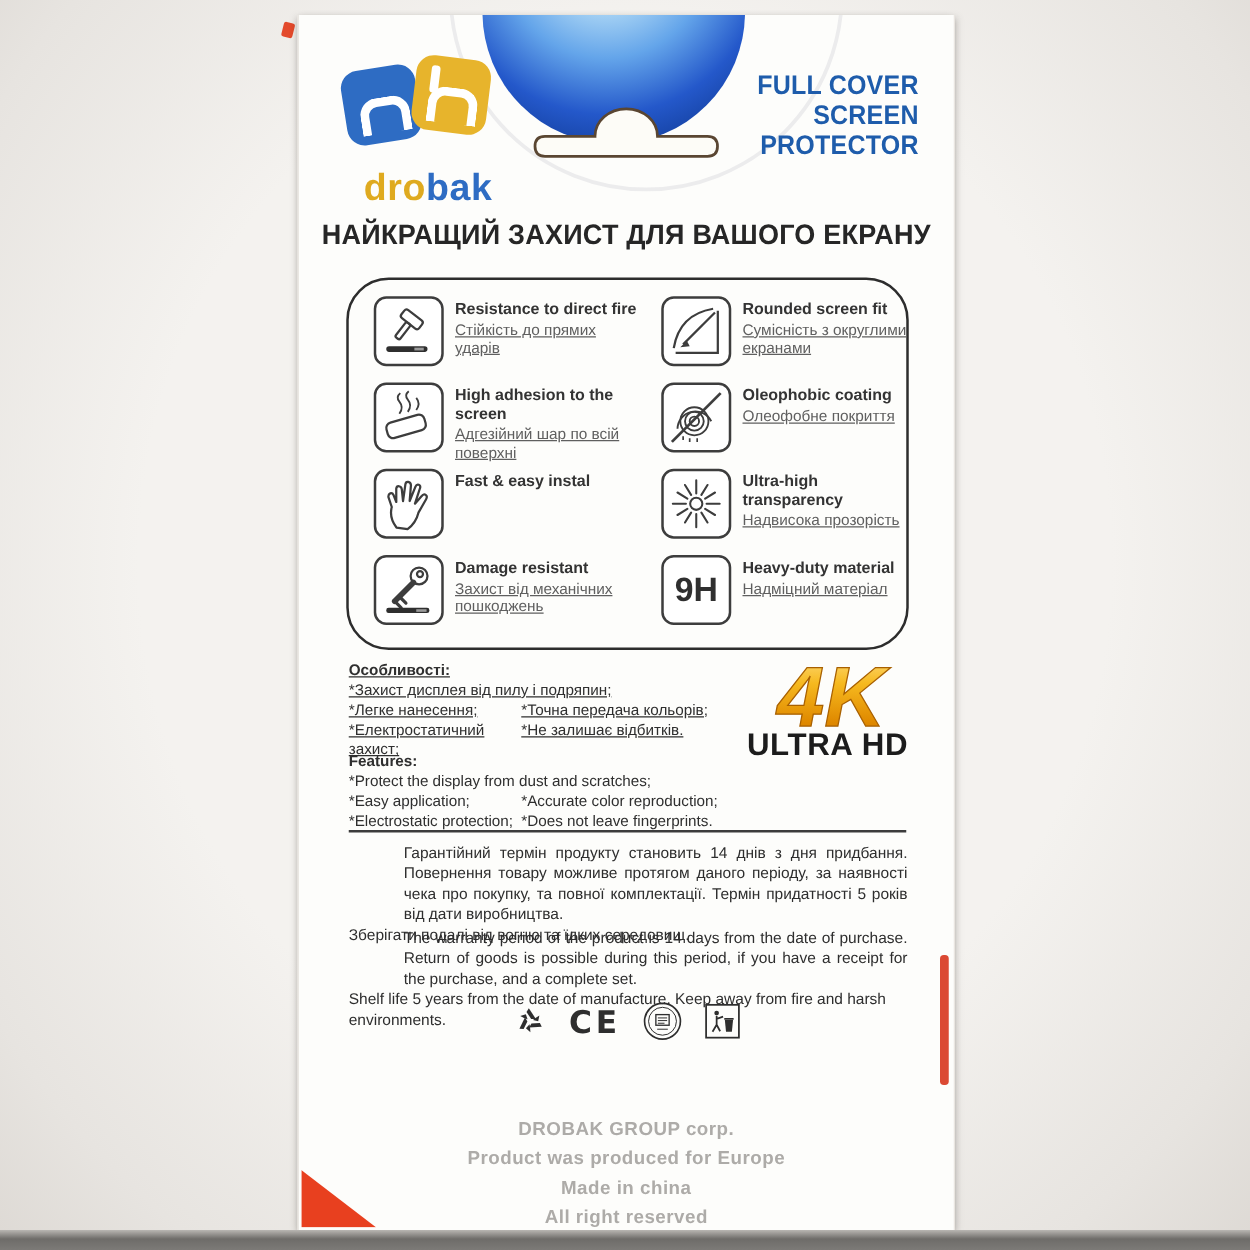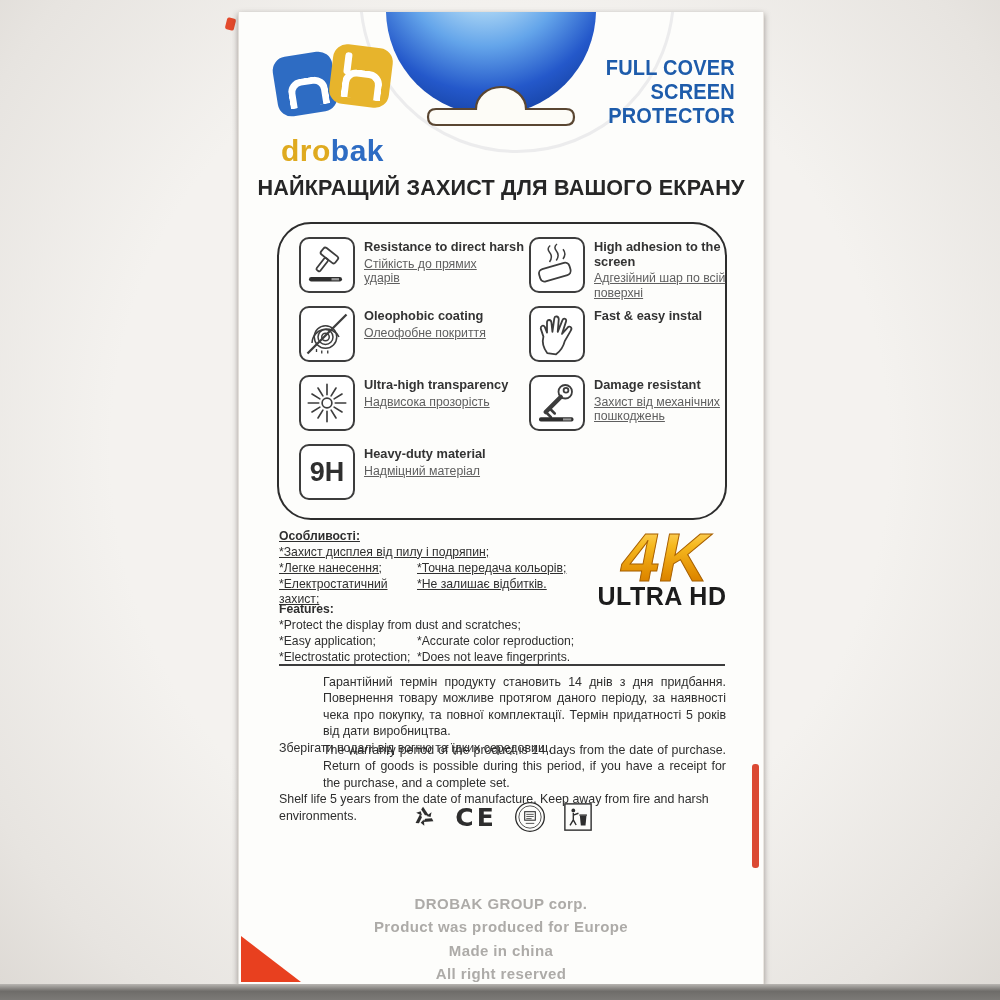--- a/index.html
+++ b/index.html
@@ -21,21 +21,21 @@
     border:3px solid rgba(150,150,170,.16);}
   .hang-slot{position:absolute;left:187px;top:70px;}
   
   .logo{position:absolute;left:28px;top:28px;width:150px;height:112px;}
   .logo-sq{position:absolute;width:60px;height:60px;border-radius:14px;}
   .logo-sq.blue{left:8px;top:14px;background:#2e6cc3;transform:rotate(-9deg);z-index:1;}
   .logo-sq.yellow{left:64px;top:6px;background:#e7b42c;transform:rotate(7deg);z-index:2;}
   .logo-arch{position:absolute;left:12px;bottom:7px;width:26px;height:22px;border:7px solid #fff;
     border-bottom:none;border-radius:14px 14px 0 0;}
   .logo-stem{position:absolute;left:12px;top:8px;width:7px;height:22px;background:#fff;border-radius:3px;}
-  .logo-word{position:absolute;left:14px;top:94px;font-size:30px;font-weight:600;letter-spacing:.5px;}
+  .logo-word{position:absolute;left:24px;top:94px;font-size:30px;font-weight:600;letter-spacing:.5px;}
   .logo-word .p1{color:#dfaa1f;}
   .logo-word .p2{color:#2e6cc3;}
   
   .prod-title{position:absolute;right:28px;top:44px;text-align:right;color:#1e5cab;font-weight:800;
     font-size:21.5px;line-height:1.12;transform:scaleX(.93);transform-origin:100% 0;letter-spacing:.2px;}
   
   .tagline{position:absolute;left:0;top:163px;width:100%;text-align:center;color:#262626;
     font-weight:800;font-size:22.5px;transform:scaleX(.96);letter-spacing:.2px;}
   
   .feat-box{position:absolute;left:38px;top:210px;width:450px;height:298px;border:2.5px solid #2d2d2d;
@@ -123,25 +123,39 @@
           <svg width="48" height="48" viewBox="0 0 64 64" fill="none" stroke="#3d3d3d" stroke-width="2.4">
             <g transform="rotate(38 30 26)">
               <rect x="18" y="12" width="24" height="11" rx="3"></rect>
               <rect x="27" y="23" width="6" height="20" rx="2"></rect>
             </g>
             <rect x="8" y="48" width="44" height="6" rx="3" fill="#2f2f2f" stroke="none"></rect>
             <rect x="38" y="49.5" width="10" height="3" fill="#9a9a9a" stroke="none"></rect>
           </svg>
         </div>
         <div class="feat-text">
-          <div class="feat-title">Resistance to direct harsh</div>
+          <div class="feat-title">Resistance to direct fire</div>
           <div class="feat-sub">Стійкість до прямих ударів</div>
         </div>
       </div>
 
+      <div class="feat">
+        <div class="icon-box">
+          <svg width="48" height="48" viewBox="0 0 64 64" fill="none" stroke="#3d3d3d" stroke-width="2.4">
+            <path d="M55 10 L55 55 L10 55"></path>
+            <path d="M50 8 Q14 14 8 50"></path>
+            <path d="M52 12 L18 46"></path>
+            <path d="M22 42 L15 49 L25 48 Z" fill="#3d3d3d" stroke="none"></path>
+          </svg>
+        </div>
+        <div class="feat-text">
+          <div class="feat-title">Rounded screen fit</div>
+          <div class="feat-sub">Сумісність з округлими екранами</div>
+        </div>
+      </div>
 
       <div class="feat">
         <div class="icon-box">
           <svg width="48" height="48" viewBox="0 0 64 64" fill="none" stroke="#3d3d3d" stroke-width="2.4">
             <rect x="8" y="33" width="42" height="17" rx="6" transform="rotate(-16 29 41)"></rect>
             <path d="M22 28 q5 -7 0 -13 q-4 -5 1 -9" stroke-width="2"></path>
             <path d="M31 26 q5 -7 0 -13 q-4 -5 1 -9" stroke-width="2"></path>
             <path d="M40 24 q5 -7 0 -13" stroke-width="2"></path>
           </svg>
         </div>

